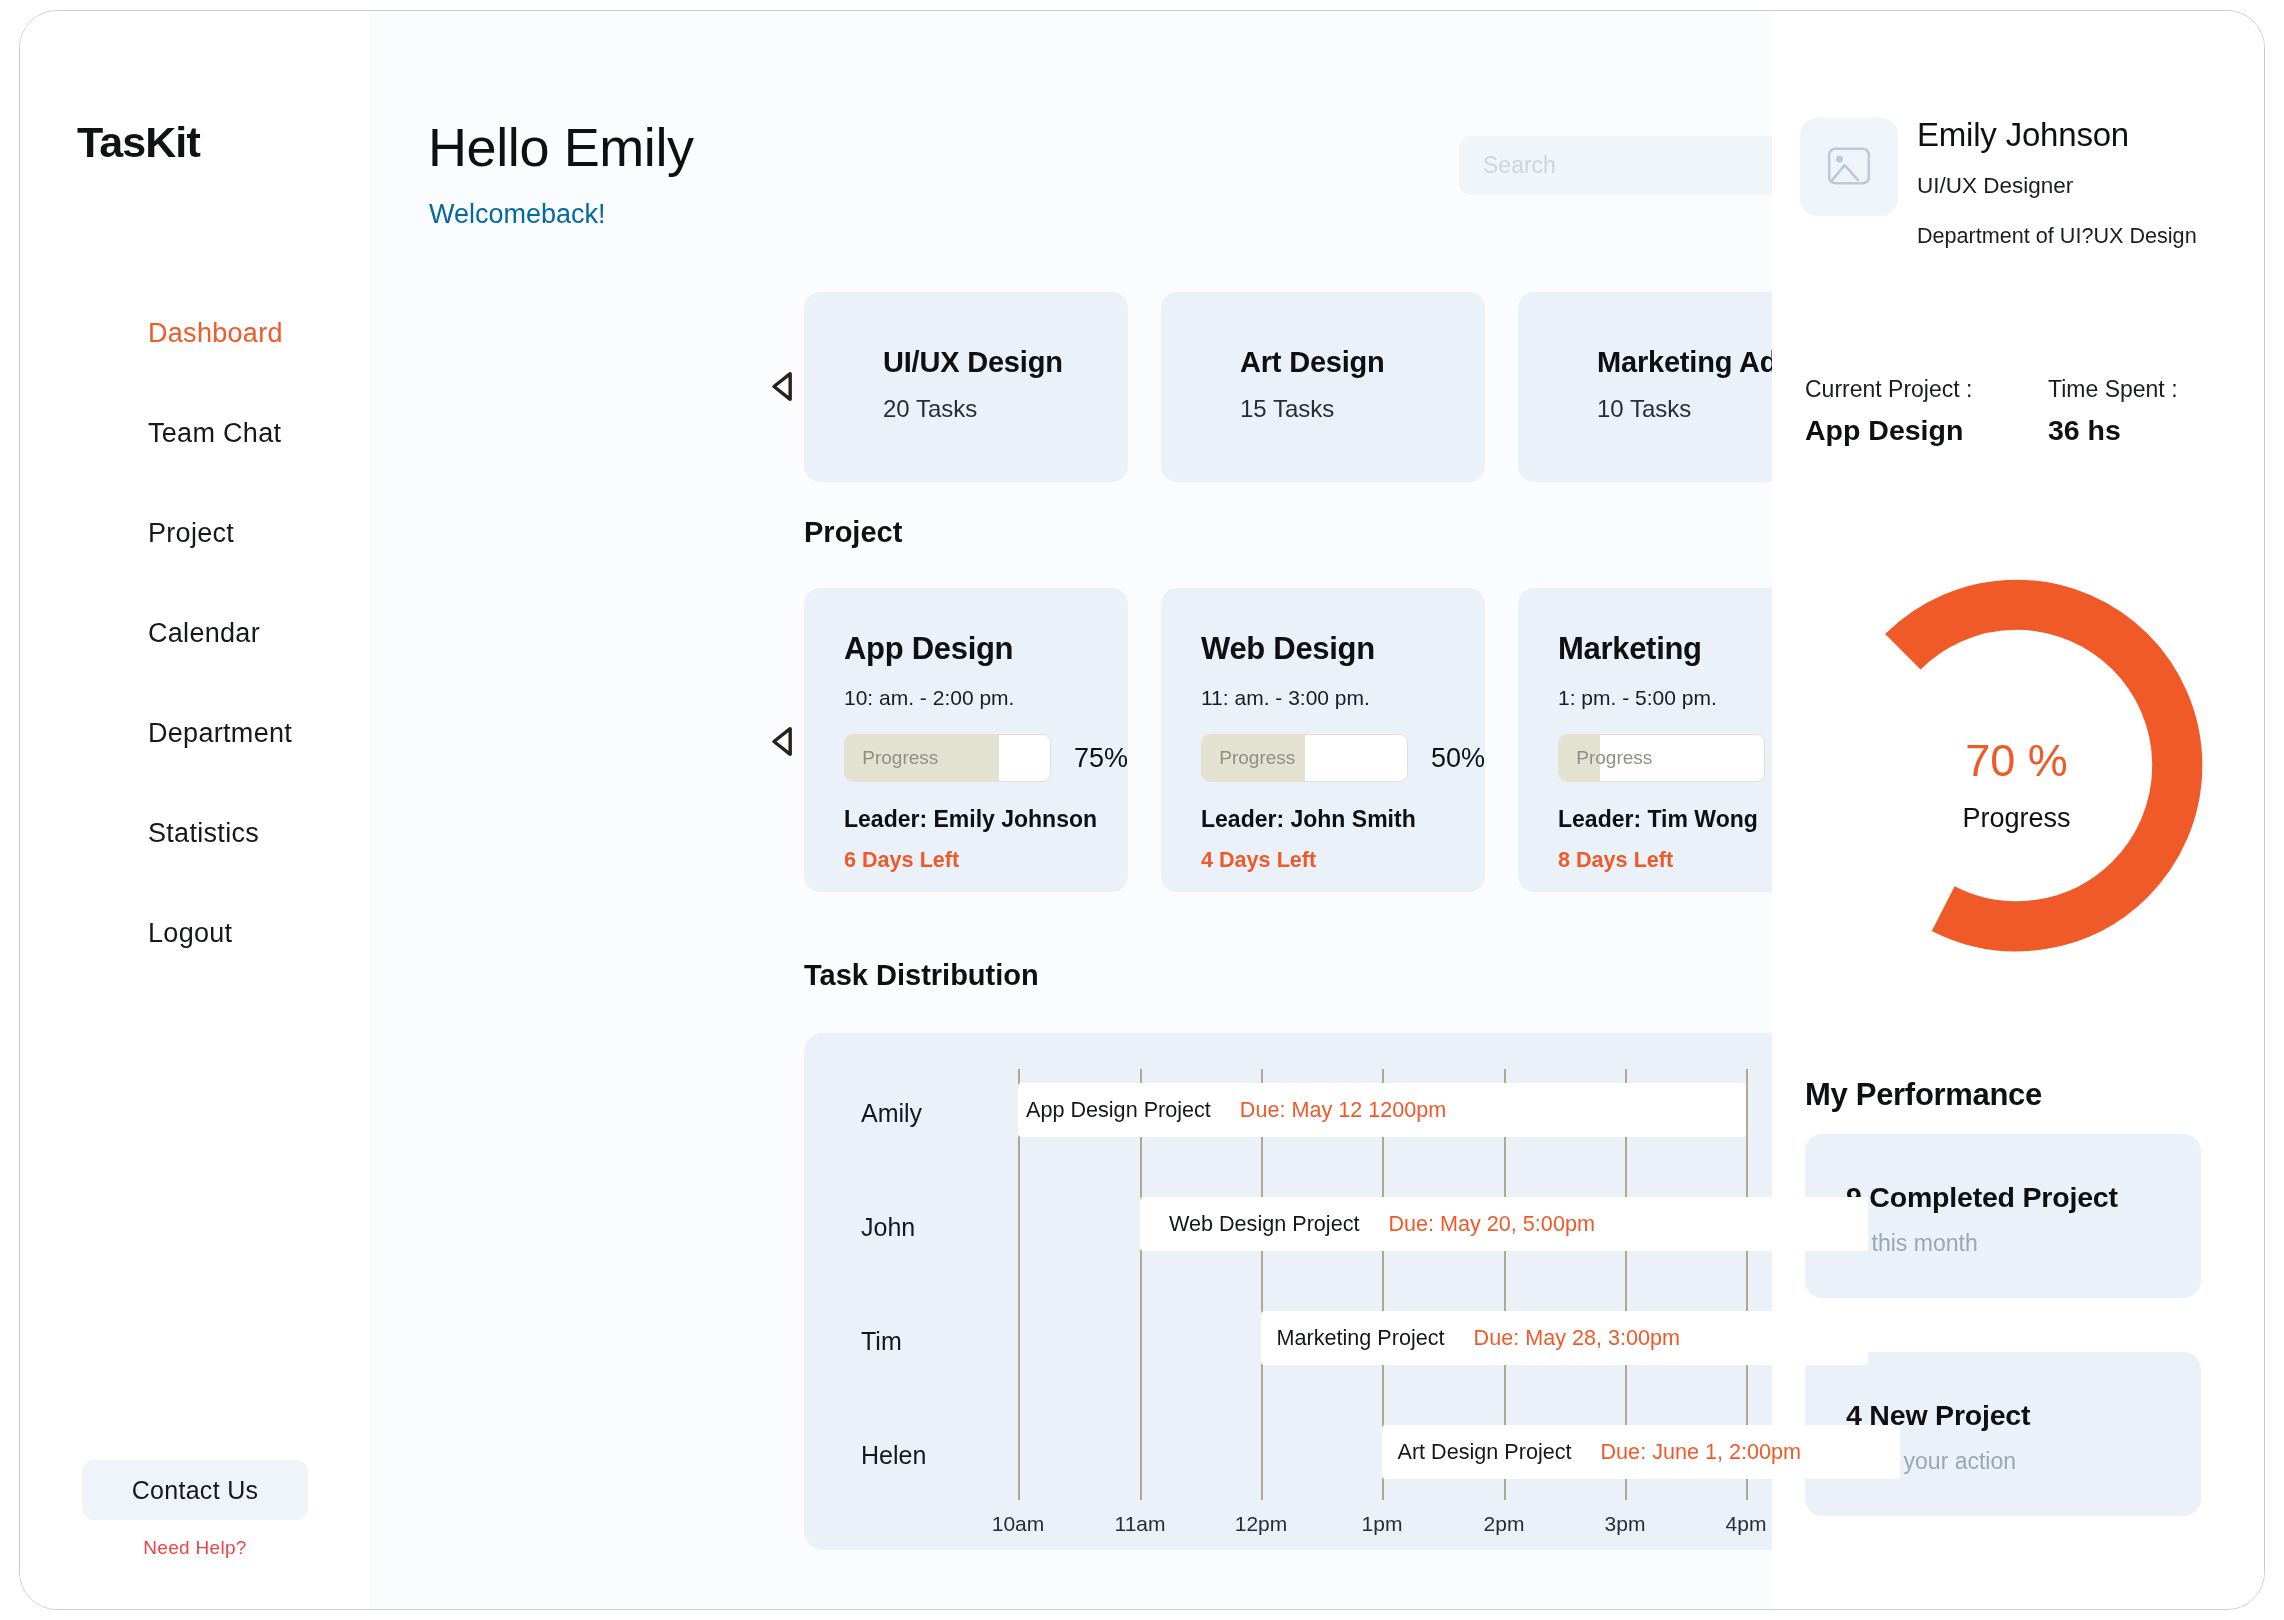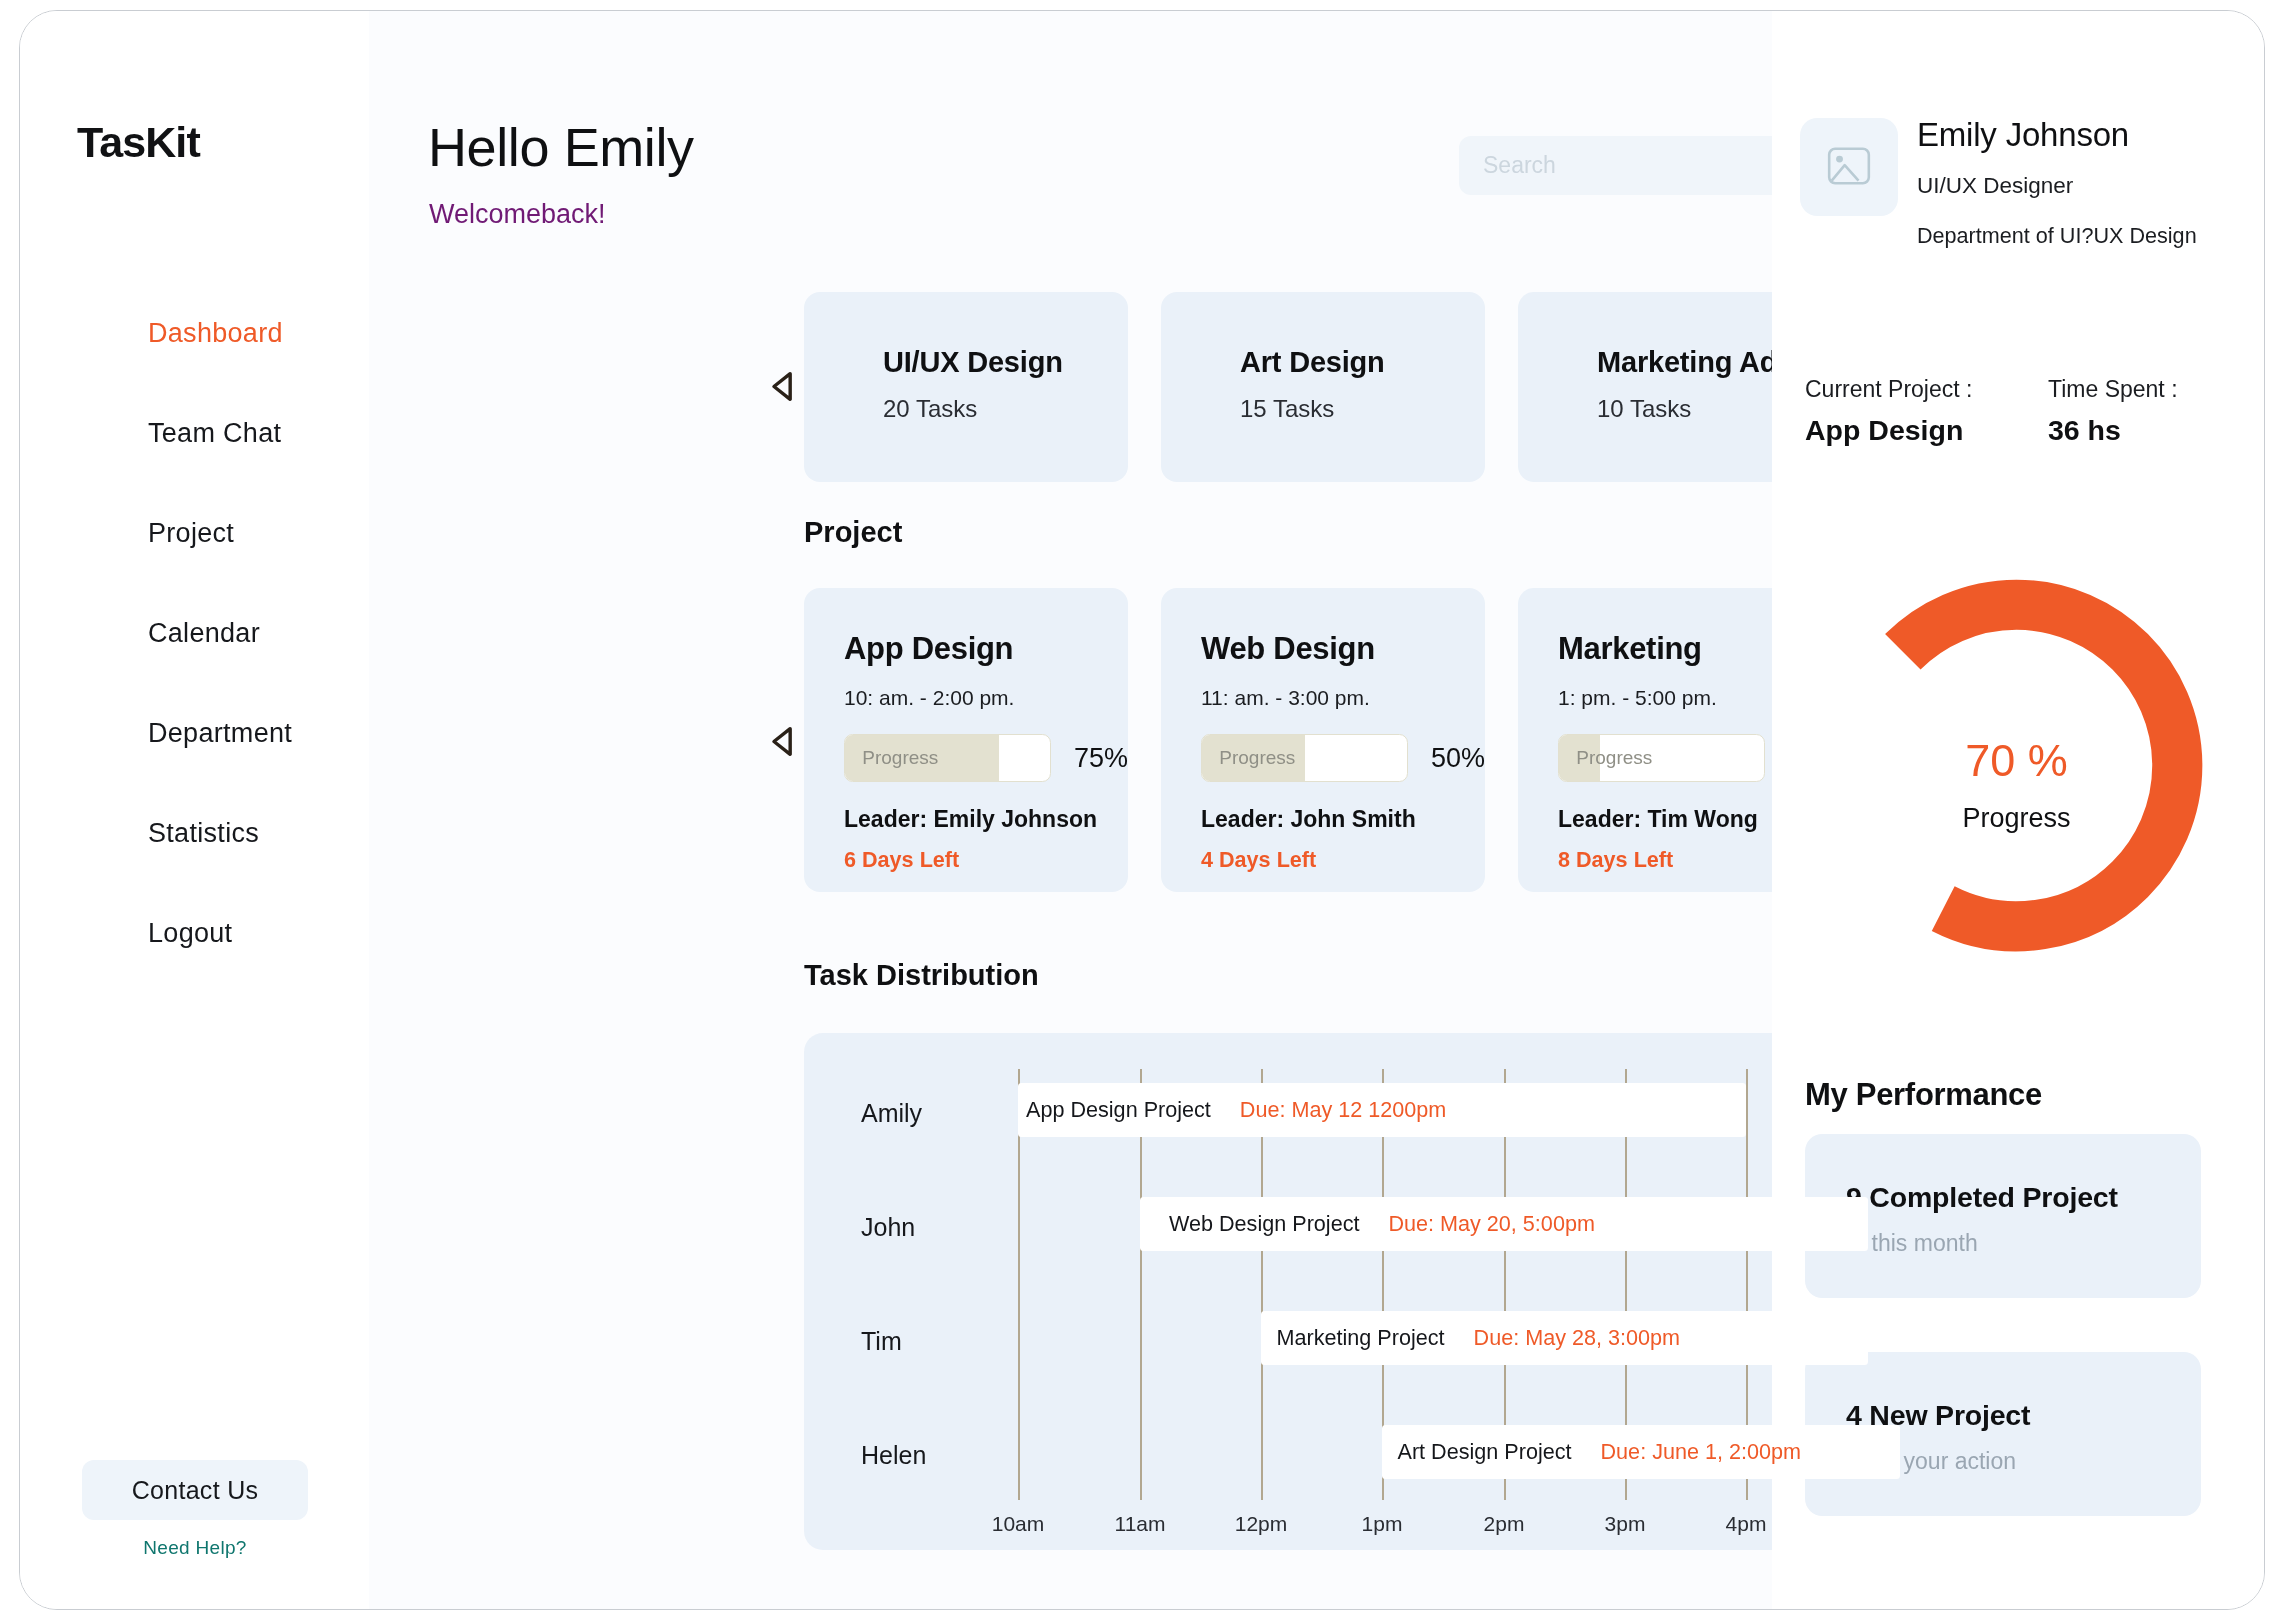--- a/index.html
+++ b/index.html
@@ -67,21 +67,21 @@
     border-radius: 12px;
     font-family: inherit;
     font-size: 25px;
     color: #16181c;
     cursor: pointer;
     letter-spacing: 0.3px;
   }
   #need-help {
     margin-top: 17.3px;
     font-size: 19px;
-    color: #0f766e;
+    color: #ef4444;
     letter-spacing: 0.3px;
   }
 
   
   #main {
     flex: 1 1 auto;
     position: relative;
     background: #fbfcfe;
     height: 100%;
   }
@@ -90,21 +90,21 @@
     left: 59px; top: 105px;
     font-size: 54px;
     font-weight: 400;
     color: #0f1012;
     letter-spacing: -0.4px;
   }
   #welcome {
     position: absolute;
     left: 60px; top: 188px;
     font-size: 27px;
-    color: #701a75;
+    color: #0369a1;
   }
   #search-box {
     position: absolute;
     left: 1090px; top: 125px;
     width: 517px; height: 59px;
     background: #f0f5fa;
     border: none;
     border-radius: 12px;
     padding: 0 24px;
     font-family: inherit;

